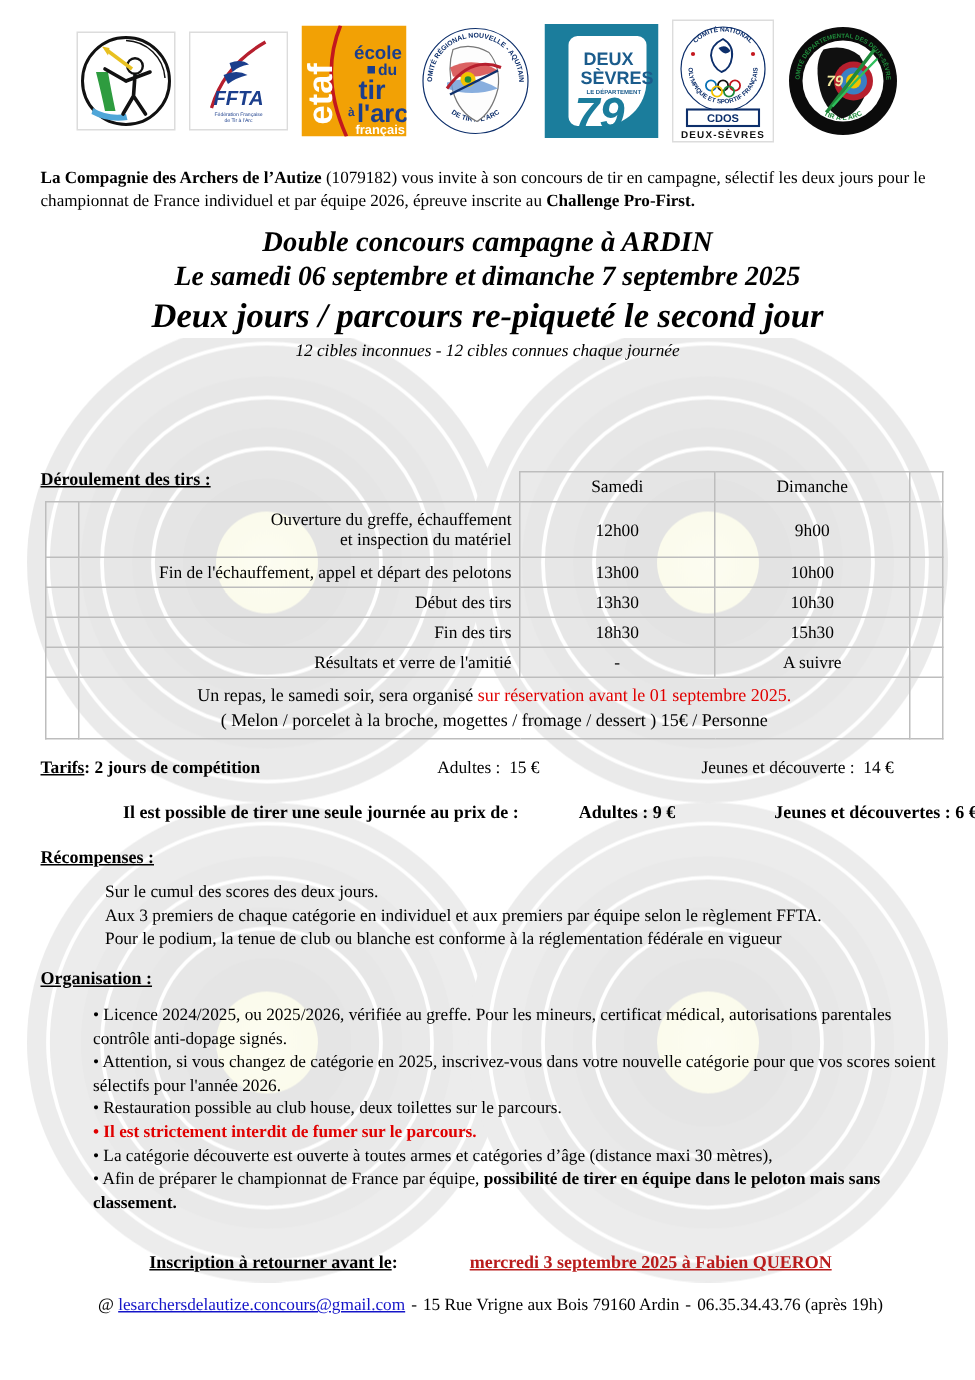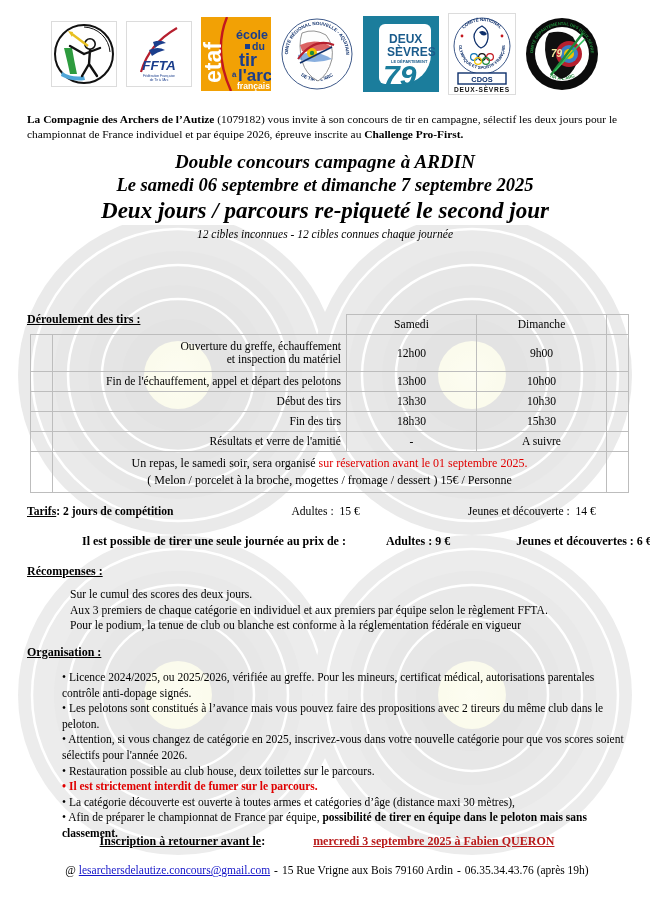--- a/index.html
+++ b/index.html
@@ -521,24 +521,20 @@
     <div>Aux 3 premiers de chaque catégorie en individuel et aux premiers par équipe selon le règlement FFTA.</div>
     <div>Pour le podium, la tenue de club ou blanche est conforme à la réglementation fédérale en vigueur</div>
   </div>
 
   <div class="sec-h underlined" style="left:27px; top:645px;text-align:right;">Organisation :</div>
 
   <div class="org-list">
     <p>
       <span>•</span>
       <span>Licence 2024/2025, ou 2025/2026, vérifiée au greffe. Pour les mineurs, certificat médical, autorisations parentales contrôle anti-dopage signés.</span>
-    </p>
-    <p>
-      <span>•</span>
-      <span>Les pelotons sont constitués à l’avance mais vous pouvez faire des propositions avec 2 tireurs du même club dans le peloton.</span>
     </p>
     <p>
       <span>•</span>
       <span>Attention, si vous changez de catégorie en 2025, inscrivez-vous dans votre nouvelle catégorie pour que vos scores soient sélectifs pour l'année 2026.</span>
     </p>
     <p>
       <span>•</span>
       <span>Restauration possible au club house, deux toilettes sur le parcours.</span>
     </p>
     <p>

